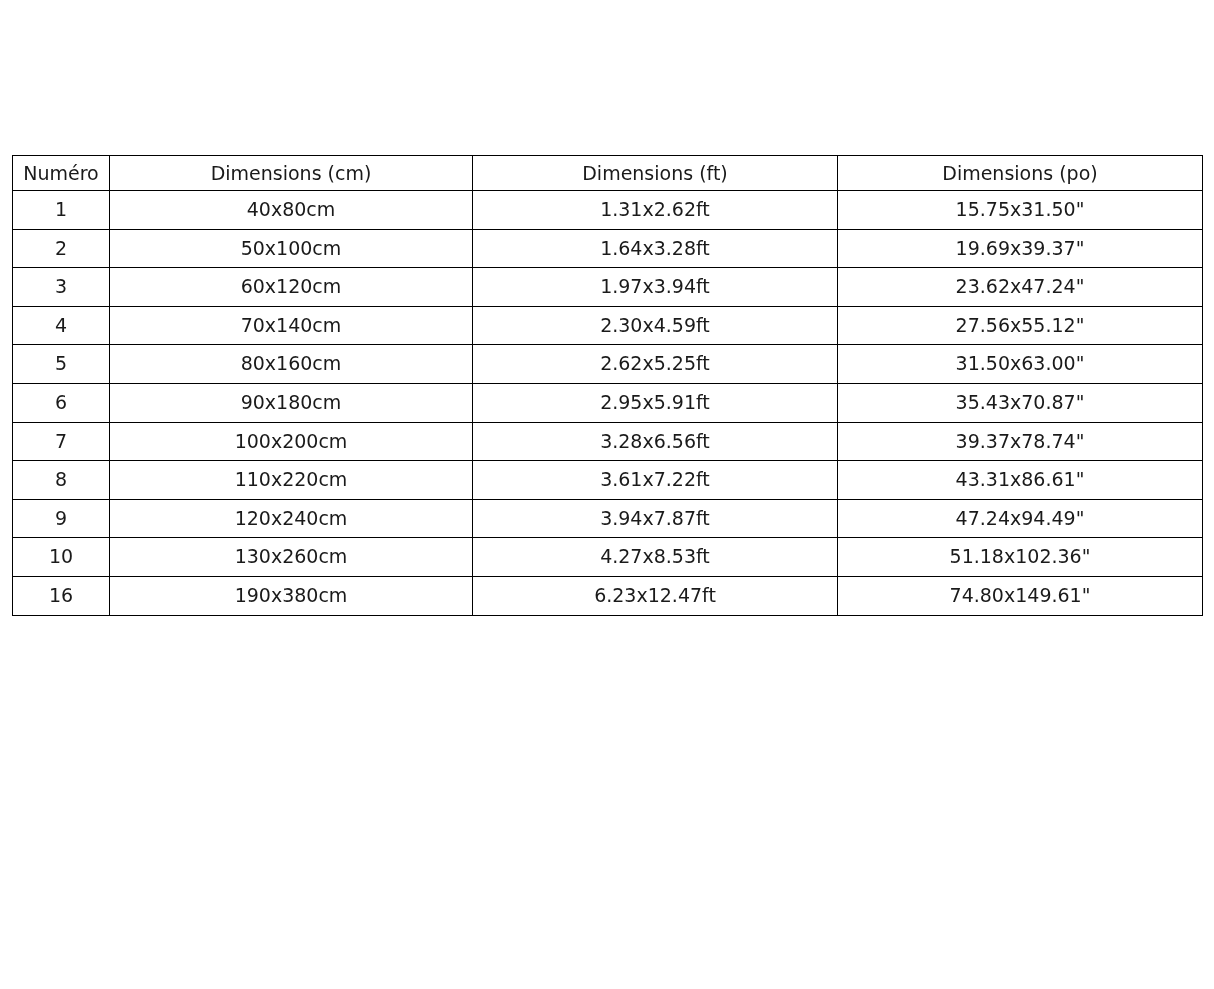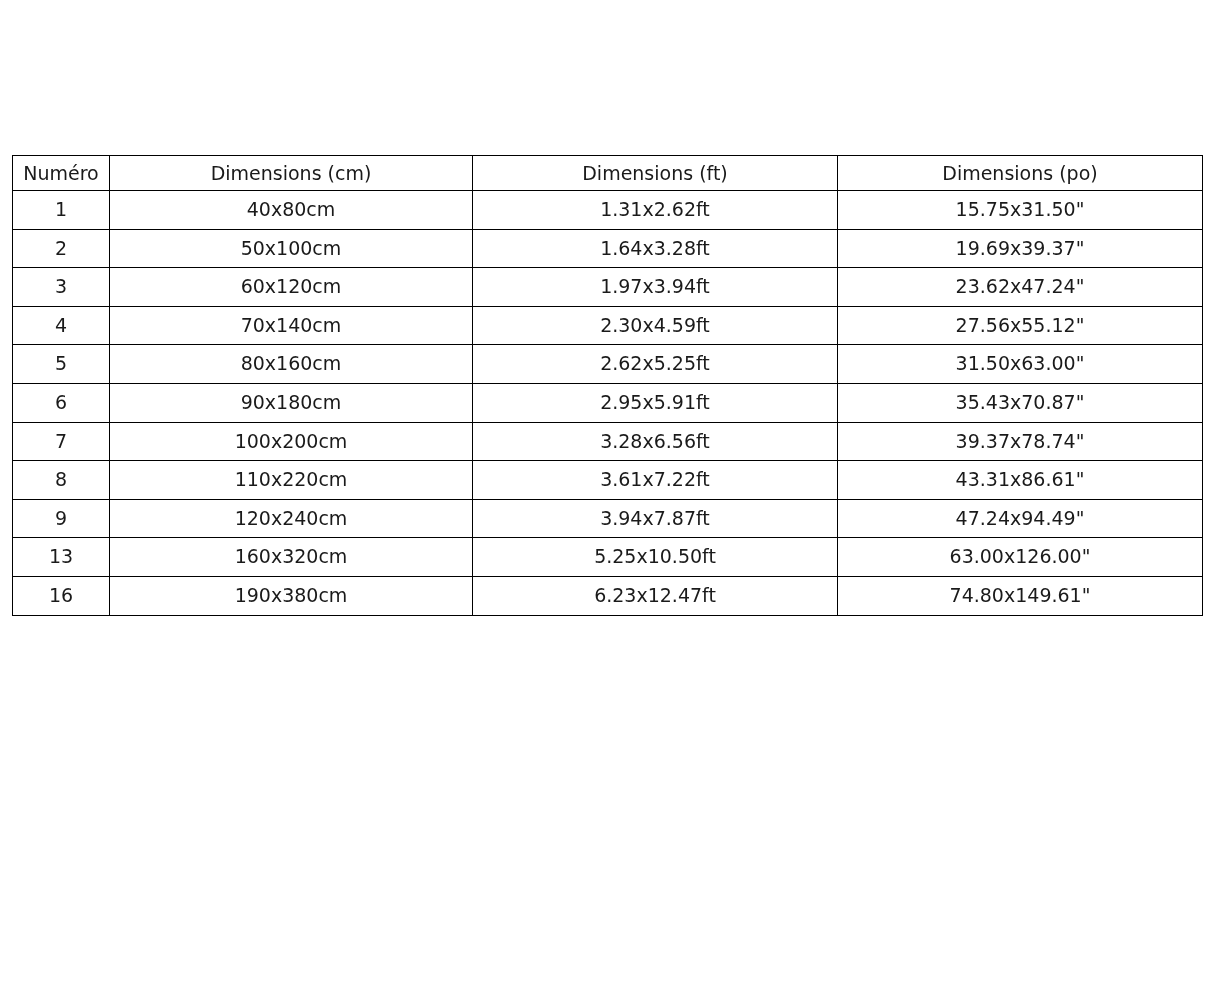--- a/index.html
+++ b/index.html
@@ -121,24 +121,24 @@
           <td>3.61x7.22ft</td>
           <td>43.31x86.61"</td>
         </tr>
         <tr>
           <td>9</td>
           <td>120x240cm</td>
           <td>3.94x7.87ft</td>
           <td>47.24x94.49"</td>
         </tr>
         <tr>
-          <td>13</td>
-          <td>160x320cm</td>
-          <td>5.25x10.50ft</td>
-          <td>63.00x126.00"</td>
+          <td>10</td>
+          <td>130x260cm</td>
+          <td>4.27x8.53ft</td>
+          <td>51.18x102.36"</td>
         </tr>
         <tr>
           <td>16</td>
           <td>190x380cm</td>
           <td>6.23x12.47ft</td>
           <td>74.80x149.61"</td>
         </tr>
       </tbody>
     </table>
   </div>

